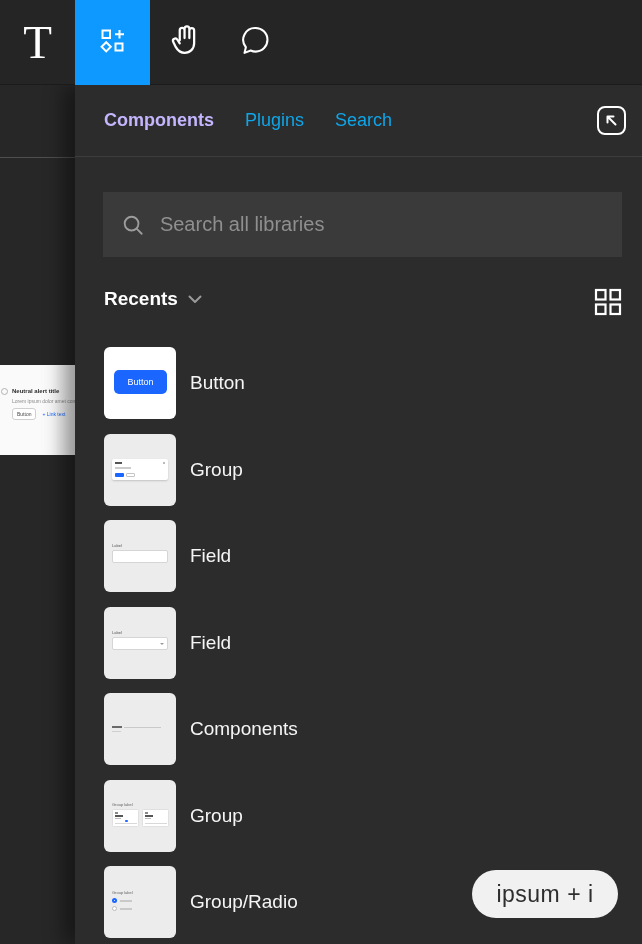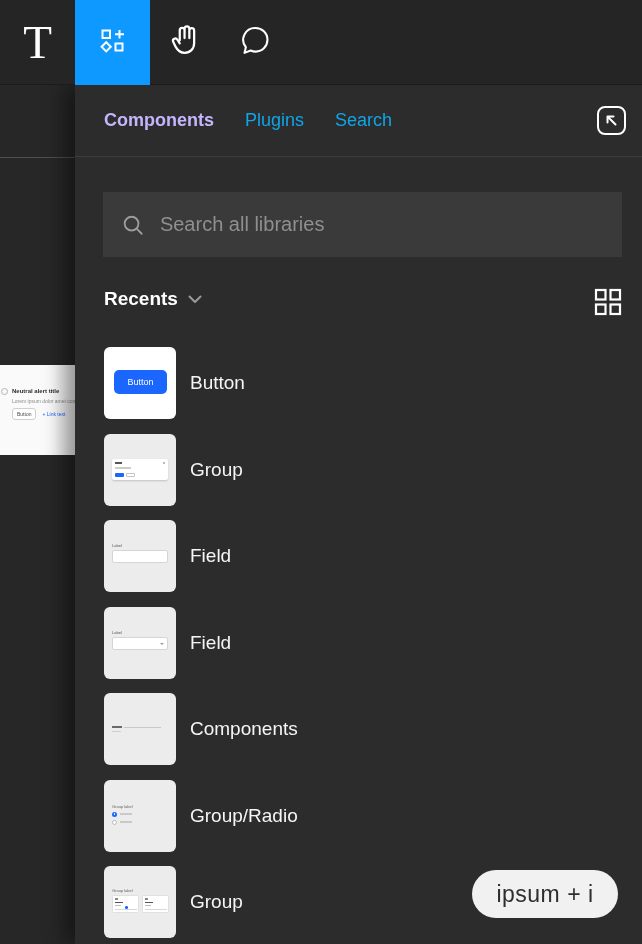--- a/index.html
+++ b/index.html
@@ -242,51 +242,51 @@
         <div class="thumb">
           <div class="ai-bar1"></div>
           <div class="ai-bar2"></div>
           <div class="ai-bar3"></div>
         </div>
         <span class="comp-label">Components</span>
       </div>
 
       <div class="comp-row">
         <div class="thumb">
-          <div class="grp-label" style="top:24px">Group label</div>
-          <div class="radio-row r1">
-            <div class="radio-on" style="background-color: rgb(26, 102, 255);"></div>
-            <div class="radio-bar"></div>
-          </div>
-          <div class="radio-row r2">
-            <div class="radio-off"></div>
-            <div class="radio-bar"></div>
-          </div>
-        </div>
-        <span class="comp-label">Group/Radio</span>
-      </div>
-
-      <div class="comp-row">
-        <div class="thumb">
           <div class="grp-label">Group label</div>
           <div class="grp-card c1">
             <div class="gc-t1"></div>
               <div class="gc-t2"></div>
               <div class="gc-t3"></div>
               <div class="gc-t4"></div>
             <div class="gc-dot" style="background-color: rgb(26, 102, 255);"></div>
           </div>
           <div class="grp-card c2">
             <div class="gc-t1"></div>
               <div class="gc-t2"></div>
               <div class="gc-t3"></div>
               <div class="gc-t4"></div>
           </div>
         </div>
         <span class="comp-label">Group</span>
       </div>
 
+      <div class="comp-row">
+        <div class="thumb">
+          <div class="grp-label" style="top:24px">Group label</div>
+          <div class="radio-row r1">
+            <div class="radio-on" style="background-color: rgb(26, 102, 255);"></div>
+            <div class="radio-bar"></div>
+          </div>
+          <div class="radio-row r2">
+            <div class="radio-off"></div>
+            <div class="radio-bar"></div>
+          </div>
+        </div>
+        <span class="comp-label">Group/Radio</span>
+      </div>
+
     </div>
   </div>
 
   <div class="pill">ipsum + i</div>
 
 </div>
 
 </body></html>

